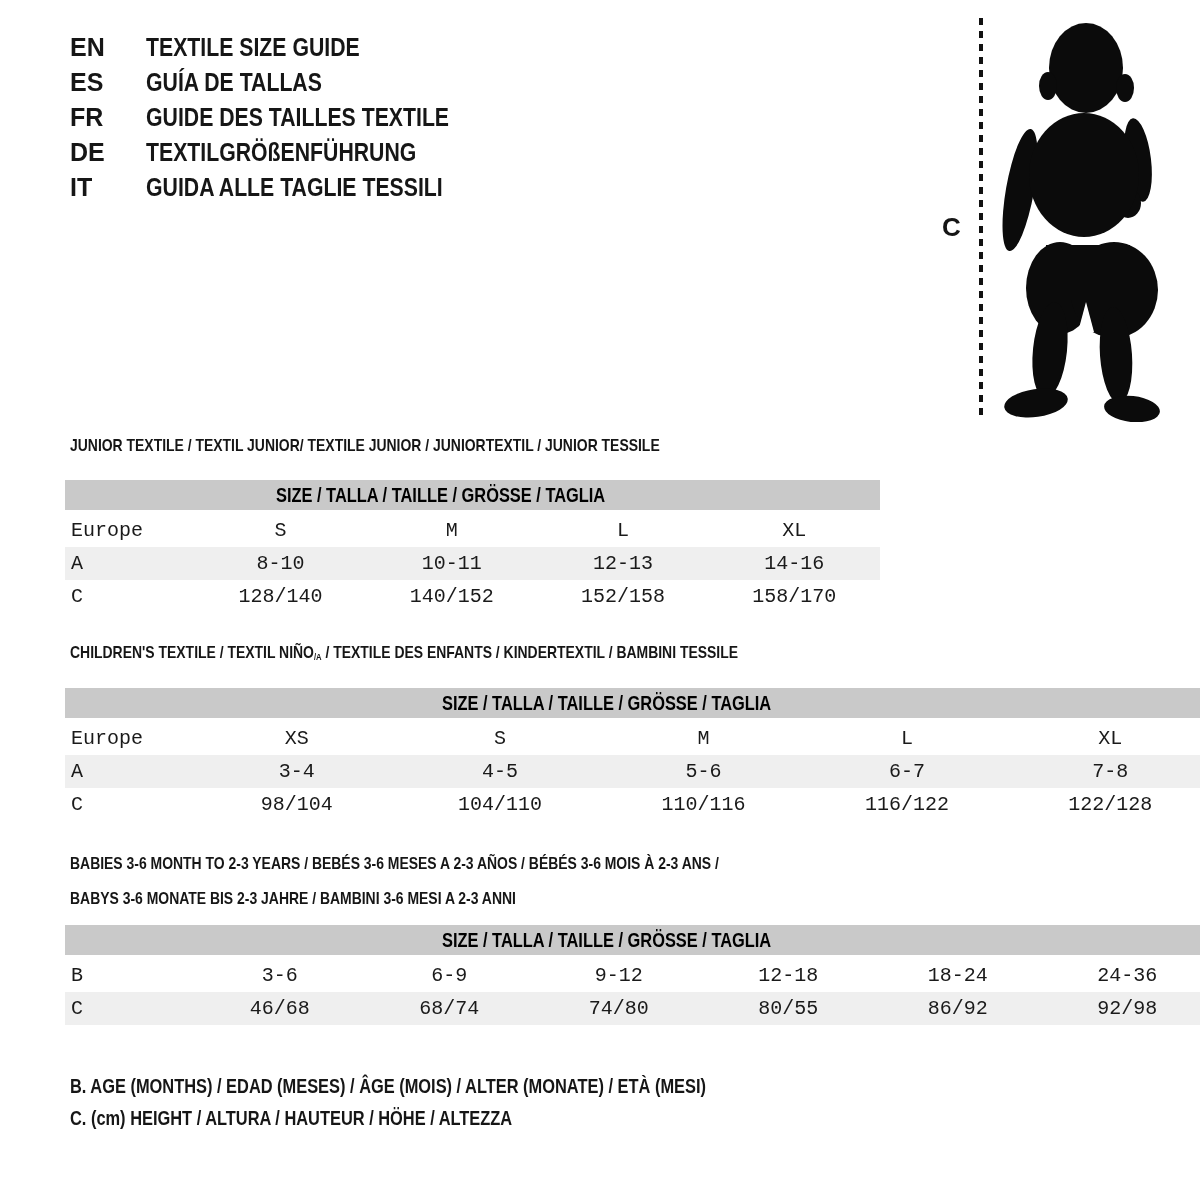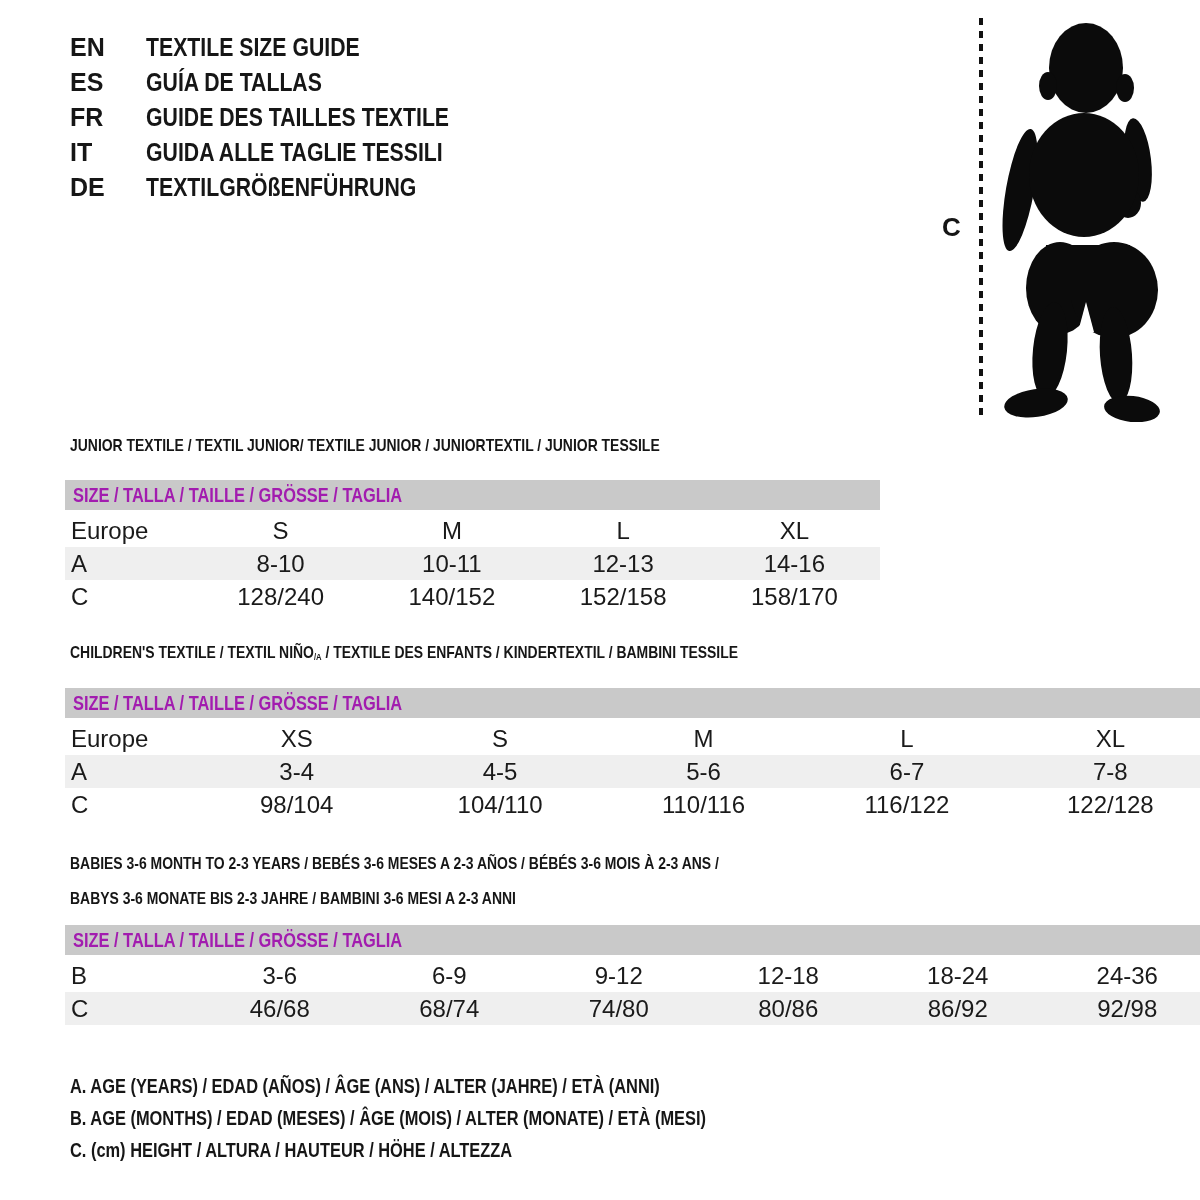--- a/index.html
+++ b/index.html
@@ -26,23 +26,23 @@
   .heading .sub{font-size:0.55em;vertical-align:-0.25em;}
   .h-junior{top:436px;}
   .h-children{top:643px;}
   .h-babies{top:846px;line-height:35px;}
 
   
   .size-table{position:absolute;left:35px;}
   .t-junior{top:480px;width:815px;}
   .t-children{top:688px;width:1147px;}
   .t-babies{top:925px;width:1147px;}
-  .bar{height:30px;line-height:30px;background:#c9c9c9;color:#a21caf;
-       font-size:20px;font-weight:bold;padding-left:8px;margin-bottom:4px;}
-  .trow{display:flex;height:33px;align-items:center;font-size:24px;color:#1a1a1a;}
+  .bar{height:30px;line-height:30px;background:#c9c9c9;color:#000000;
+       font-size:20px;font-weight:bold;padding-left:8px;margin-bottom:4px;text-align:center;}
+  .trow{display:flex;height:33px;align-items:center;font-size:20px;color:#1a1a1a;font-family:Liberation Mono, monospace;}
   .trow.alt{background:#efefef;}
   .tc{flex:1;text-align:center;}
   .tc.first{flex:0 0 124px;text-align:left;padding-left:6px;}
 
   
   .legend{position:absolute;left:40px;top:1070px;}
   .legend-line{height:32px;line-height:32px;font-size:20px;font-weight:bold;}
 </style>
 </head>
 <body>
@@ -56,26 +56,26 @@
     </div>
     <div class="lang-row">
       <span class="lang-code">ES</span>
       <span class="cx85">GUÍA DE TALLAS</span>
     </div>
     <div class="lang-row">
       <span class="lang-code">FR</span>
       <span class="cx85">GUIDE DES TAILLES TEXTILE</span>
     </div>
     <div class="lang-row">
+      <span class="lang-code">DE</span>
+      <span class="cx85">TEXTILGRÖßENFÜHRUNG</span>
+    </div>
+    <div class="lang-row">
       <span class="lang-code">IT</span>
       <span class="cx85">GUIDA ALLE TAGLIE TESSILI</span>
-    </div>
-    <div class="lang-row">
-      <span class="lang-code">DE</span>
-      <span class="cx85">TEXTILGRÖßENFÜHRUNG</span>
     </div>
   </div>
 
   <div class="dash-line">
     <svg width="6" height="400" aria-hidden="true">
       <line x1="3" y1="0" x2="3" y2="400" stroke="#111" stroke-width="4" stroke-dasharray="7 6"></line>
     </svg>
   </div>
   <div class="fig-c">C</div>
   <div class="silhouette">
@@ -116,21 +116,21 @@
     </div>
     <div class="trow alt">
       <span class="tc first">A</span>
       <span class="tc">8-10</span>
       <span class="tc">10-11</span>
       <span class="tc">12-13</span>
       <span class="tc">14-16</span>
     </div>
     <div class="trow">
       <span class="tc first">C</span>
-      <span class="tc">128/240</span>
+      <span class="tc">128/140</span>
       <span class="tc">140/152</span>
       <span class="tc">152/158</span>
       <span class="tc">158/170</span>
     </div>
   </div>
 
   <div class="heading h-children">
     <span class="cx"><span>CHILDREN'S TEXTILE / TEXTIL NIÑO</span><span class="sub">/A</span><span> / TEXTILE DES ENFANTS / KINDERTEXTIL / BAMBINI TESSILE</span></span>
   </div>
   <div class="size-table t-children">
@@ -178,25 +178,24 @@
       <span class="tc">9-12</span>
       <span class="tc">12-18</span>
       <span class="tc">18-24</span>
       <span class="tc">24-36</span>
     </div>
     <div class="trow alt">
       <span class="tc first">C</span>
       <span class="tc">46/68</span>
       <span class="tc">68/74</span>
       <span class="tc">74/80</span>
-      <span class="tc">80/86</span>
+      <span class="tc">80/55</span>
       <span class="tc">86/92</span>
       <span class="tc">92/98</span>
     </div>
   </div>
 
   <div class="legend">
-    <div class="legend-line"><span class="cx">A. AGE (YEARS) / EDAD (AÑOS) / ÂGE (ANS) / ALTER (JAHRE) / ETÀ (ANNI)</span></div>
     <div class="legend-line"><span class="cx">B. AGE (MONTHS) / EDAD (MESES) / ÂGE (MOIS) / ALTER (MONATE) / ETÀ (MESI)</span></div>
     <div class="legend-line"><span class="cx">C. (cm) HEIGHT / ALTURA / HAUTEUR / HÖHE / ALTEZZA</span></div>
   </div>
 
 </div>
 
 </body></html>

